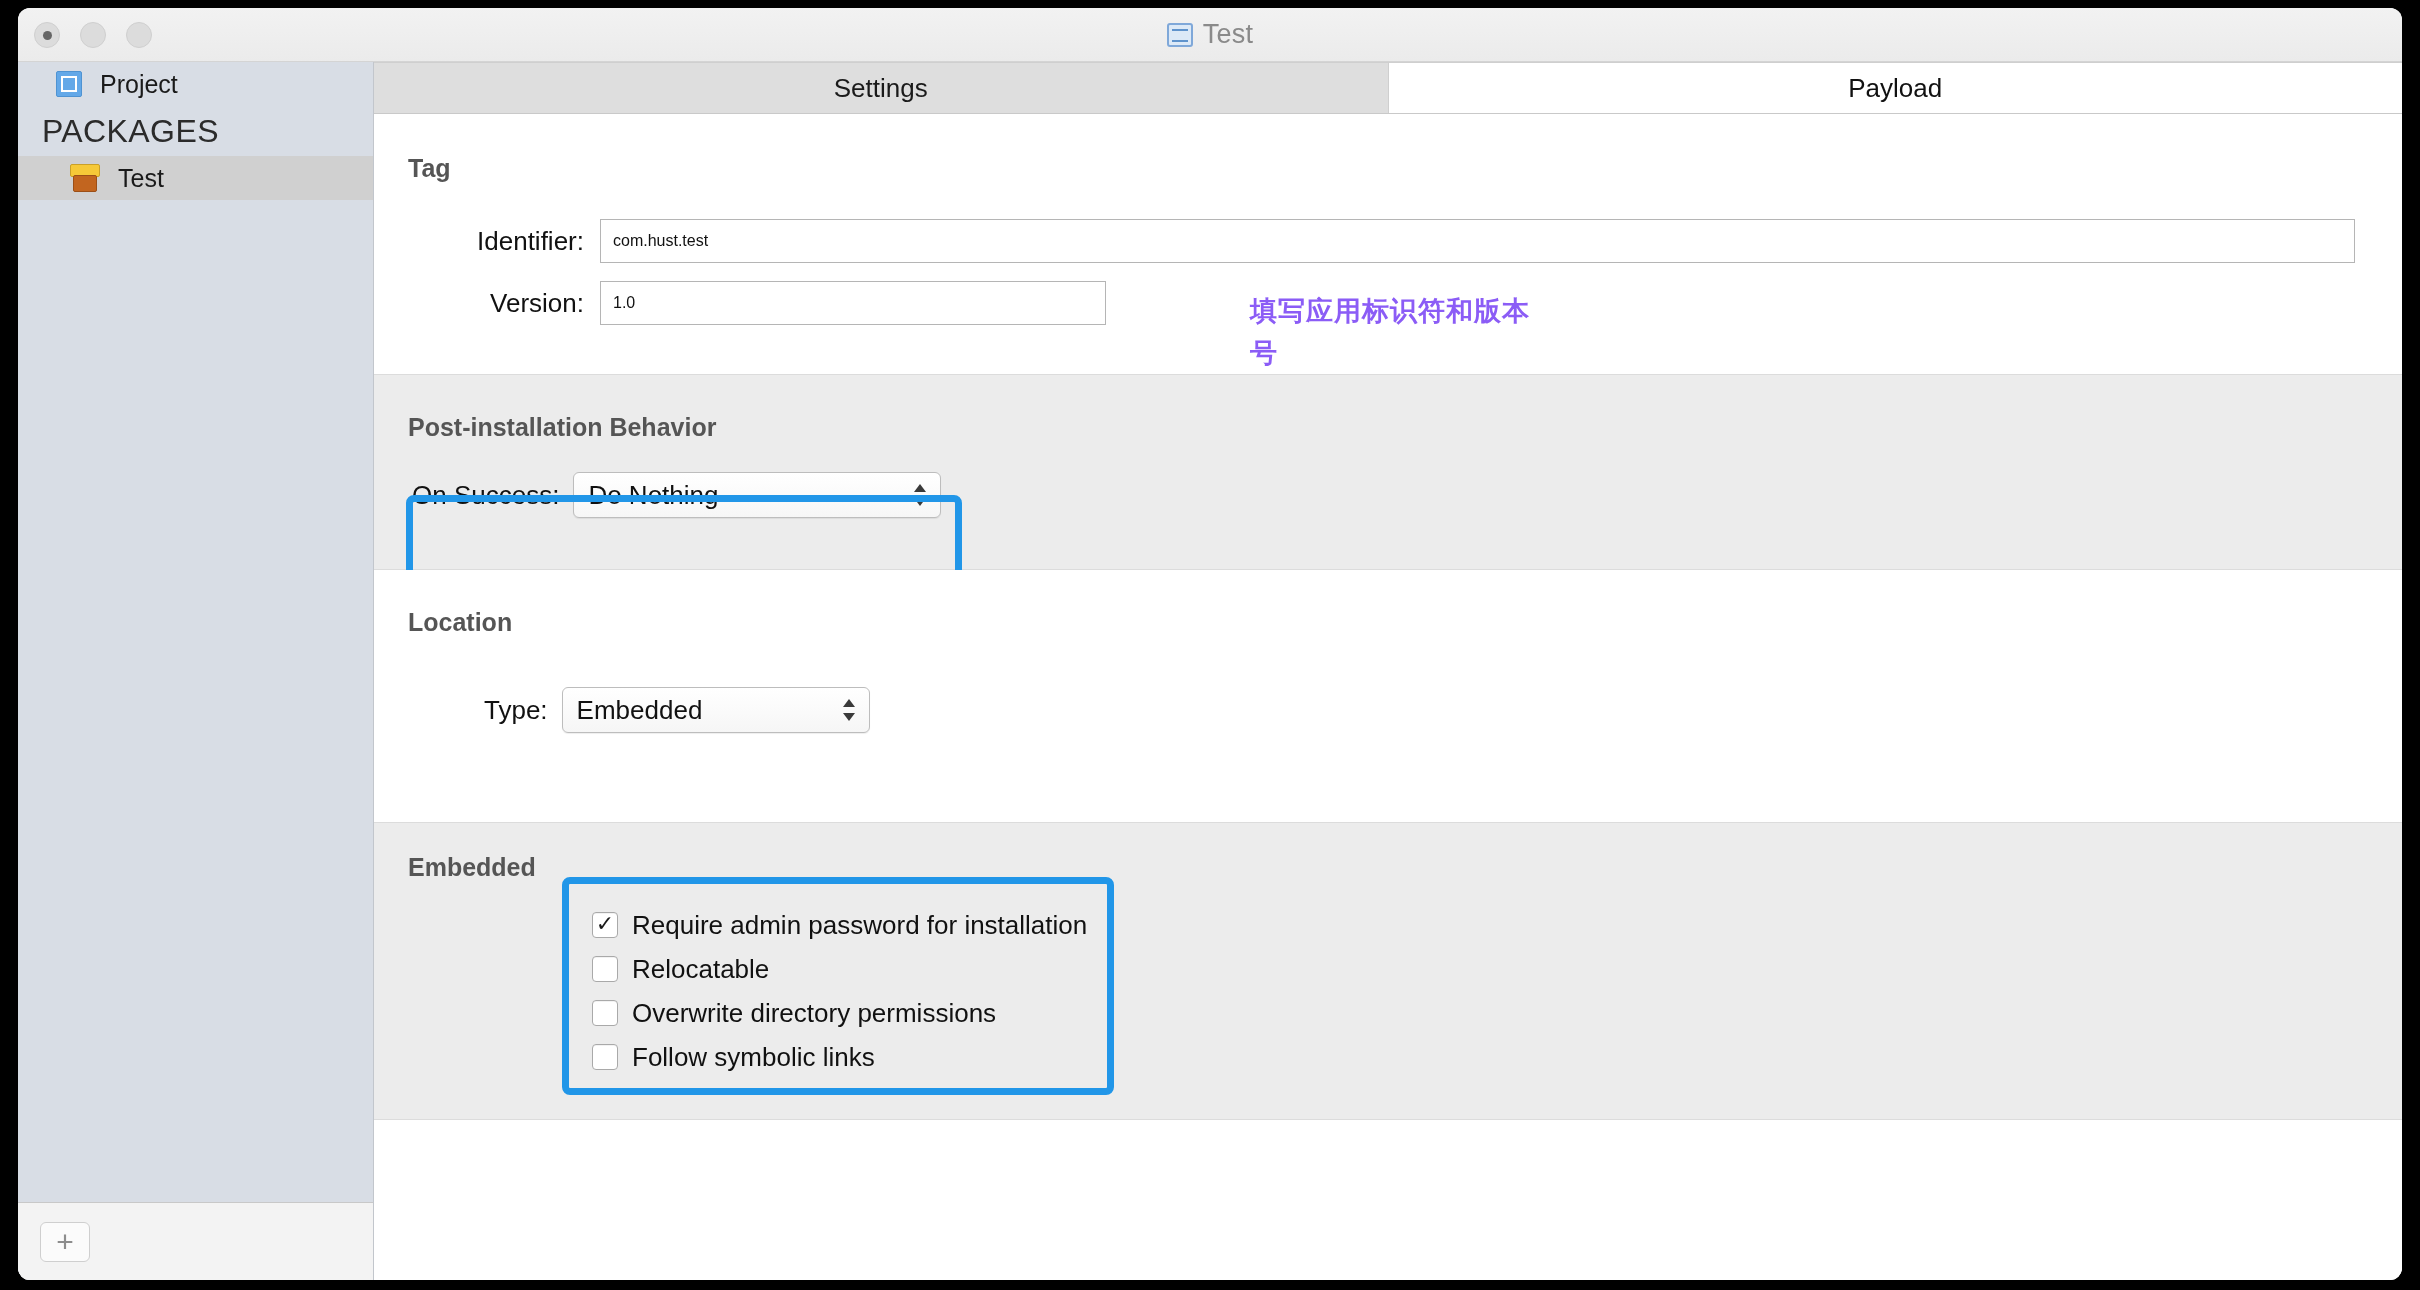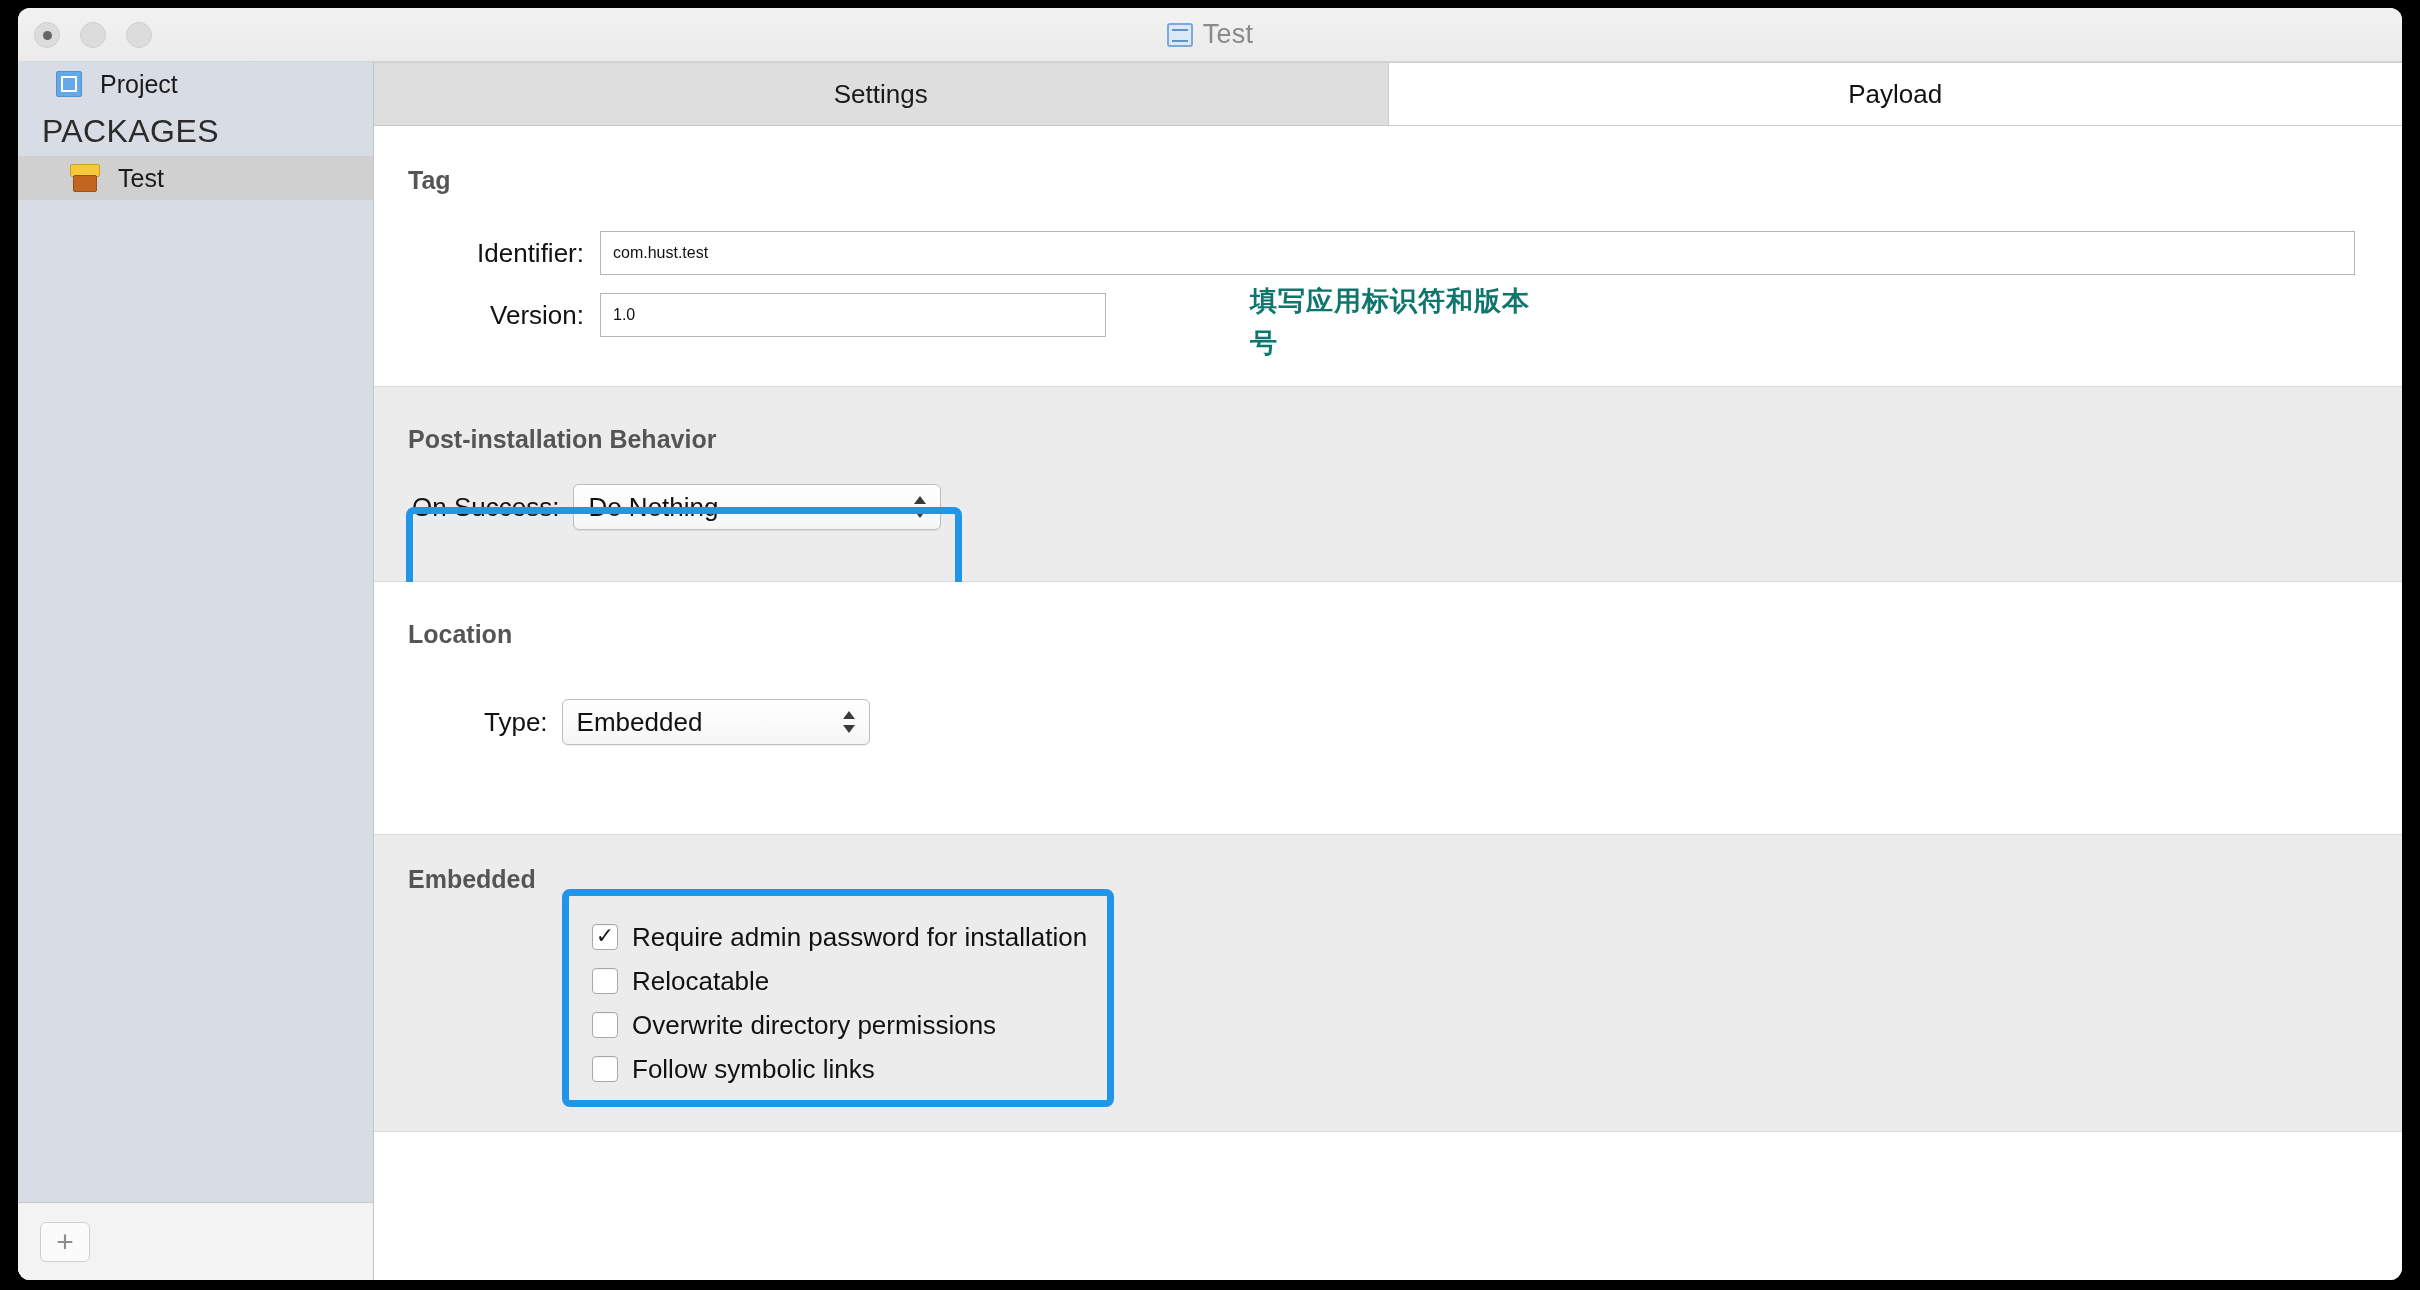--- a/index.html
+++ b/index.html
@@ -183,21 +183,21 @@
     flex: 1;
     background: #ffffff;
     display: flex;
     flex-direction: column;
     position: relative;
   }
 
   
   #tabbar {
     display: flex;
-    height: 64px;
+    height: 52px;
     background: #ffffff;
     border-bottom: 1px solid #c9c9c9;
     flex: none;
   }
   .tab {
     flex: 1;
     display: flex;
     align-items: center;
     justify-content: center;
     font-size: 26px;
@@ -307,26 +307,26 @@
     position: absolute;
     border: 7px solid #2196e8;
     border-radius: 8px;
     pointer-events: none;
   }
 
   
   #annotation {
     position: absolute;
     left: 876px;
-    top: 218px;
+    top: 228px;
     width: 300px;
     font-size: 27px;
     line-height: 42px;
     font-weight: bold;
-    color: #0f766e;
+    color: #8b5cf6;
     -webkit-text-stroke: 5px #ffffff;
     paint-order: stroke fill;
     letter-spacing: 1px;
   }
 </style>
 </head>
 <body>
 
 <div id="window">
 

